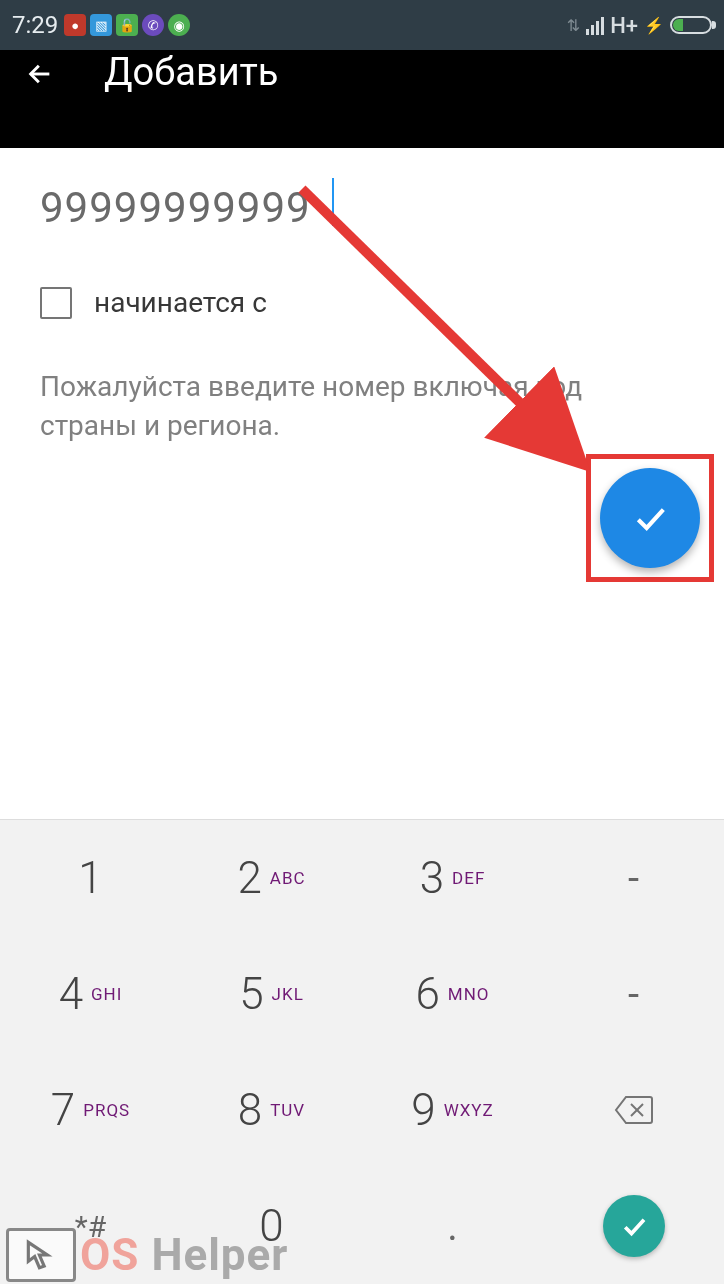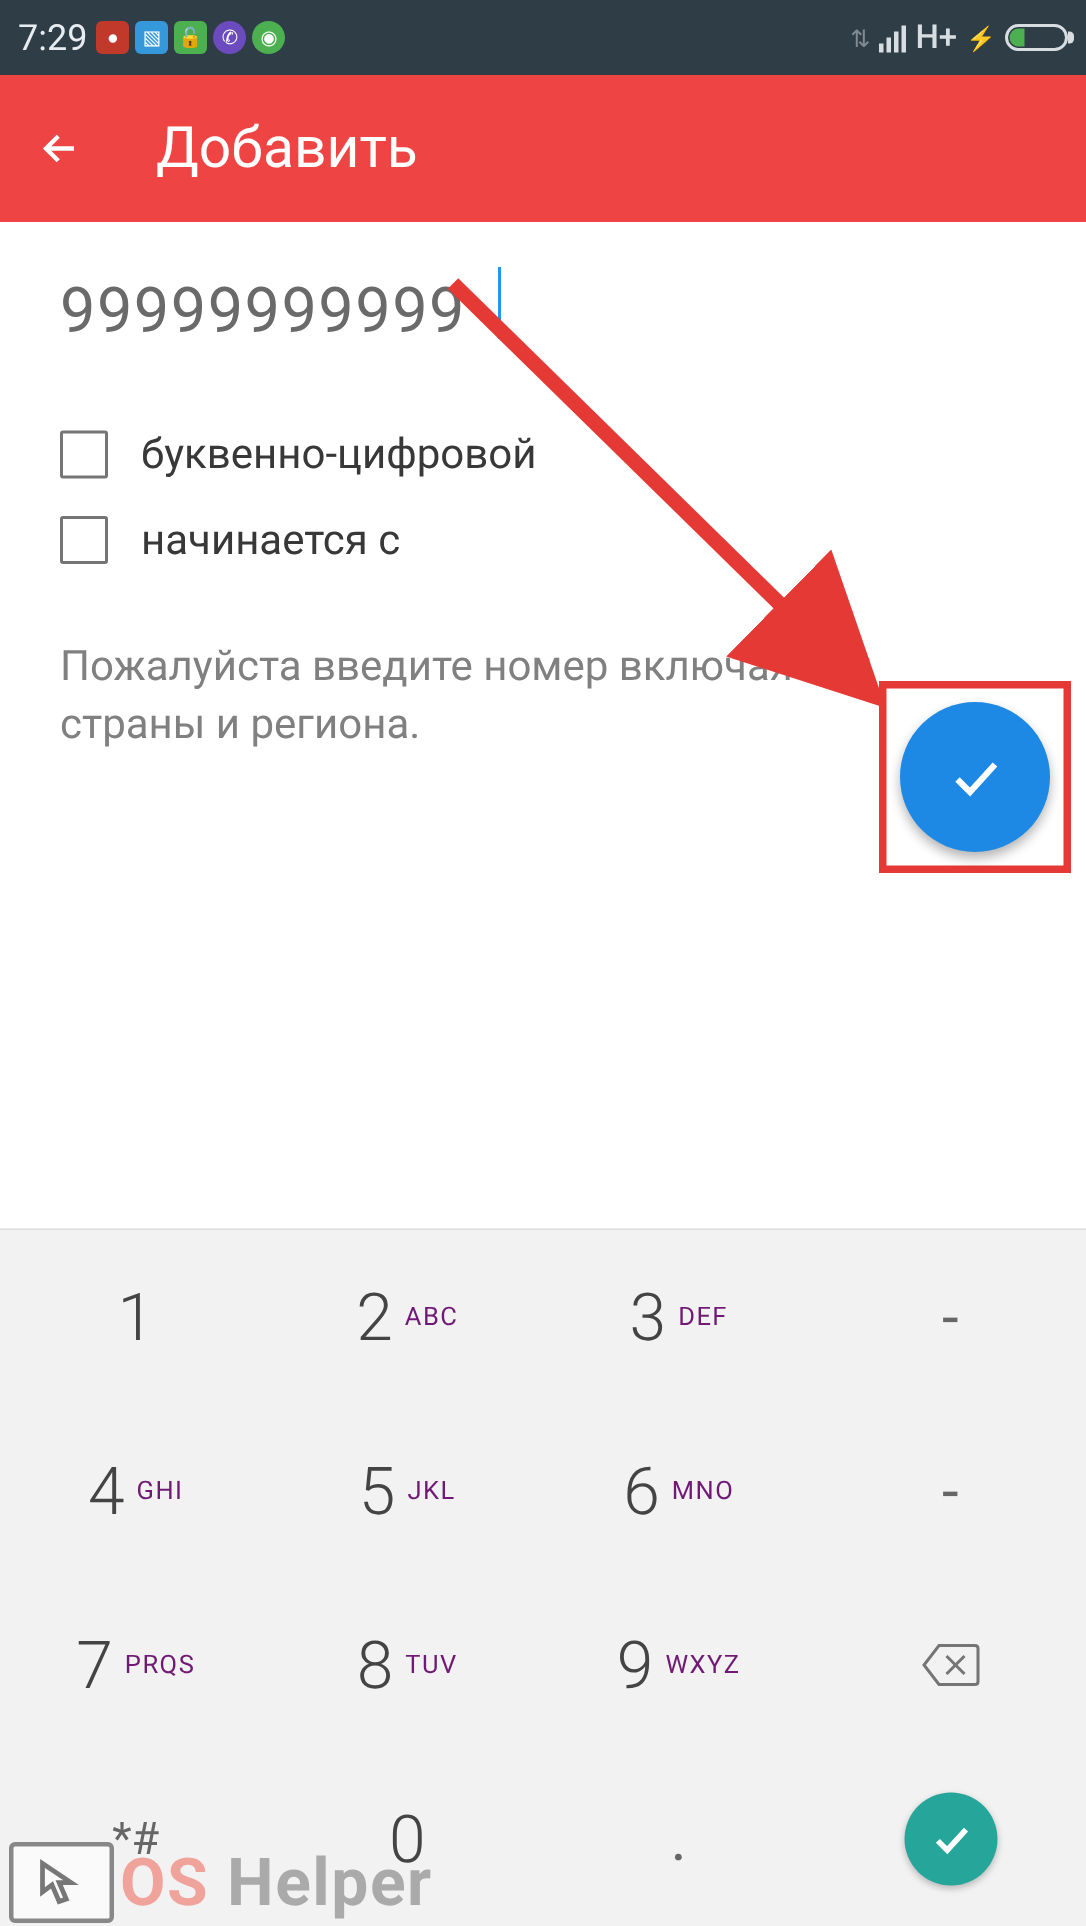--- a/index.html
+++ b/index.html
@@ -39,23 +39,22 @@
     }
     .battery::after {
       content: ""; position: absolute; right: -6px; top: 3px;
       width: 4px; height: 8px; background: #d7dde0; border-radius: 0 3px 3px 0;
     }
     .battery-fill { position:absolute; left:1px; top:1px; bottom:1px; width: 10px; background:#4caf50; border-radius: 7px 0 0 7px; }
     .bolt { font-size: 16px; }
 
     .app-bar {
       height: 98px;
-      background: #ef4444;
-      display: flex;
-      align-items: center;
+      background: #000000;
+      display: flex;
       padding: 0 16px;
     }
     .back-btn {
       width: 48px; height: 48px; display: flex; align-items:center; justify-content:center;
       color: #fff; cursor: pointer;
     }
     .app-title { font-size: 38px; color: #fff; margin-left: 40px; font-weight: 400; }
 
     .content { padding: 35px 40px 0 40px; position: relative; }
     .number-input {
@@ -203,24 +202,20 @@
   <div class="app-title">Добавить</div>
 </div>
 
 <div class="content">
   <input class="number-input" value="99999999999" style="">
   <div class="cursor-line"></div>
 
   <div style="height:30px"></div>
   <div class="checkbox-row">
     <div class="chk"></div>
-    <div class="chk-label">буквенно-цифровой</div>
-  </div>
-  <div class="checkbox-row">
-    <div class="chk"></div>
     <div class="chk-label">начинается с</div>
   </div>
 
   <div class="hint-text">Пожалуйста введите номер включая код страны и региона.</div>
 </div>
 
 <div class="fab-wrapper">
   <div class="fab">
     <svg width="40" height="40" viewBox="0 0 24 24" fill="none" stroke="white" stroke-width="2.5">
       <polyline points="5,13 10,18 20,7"></polyline>

